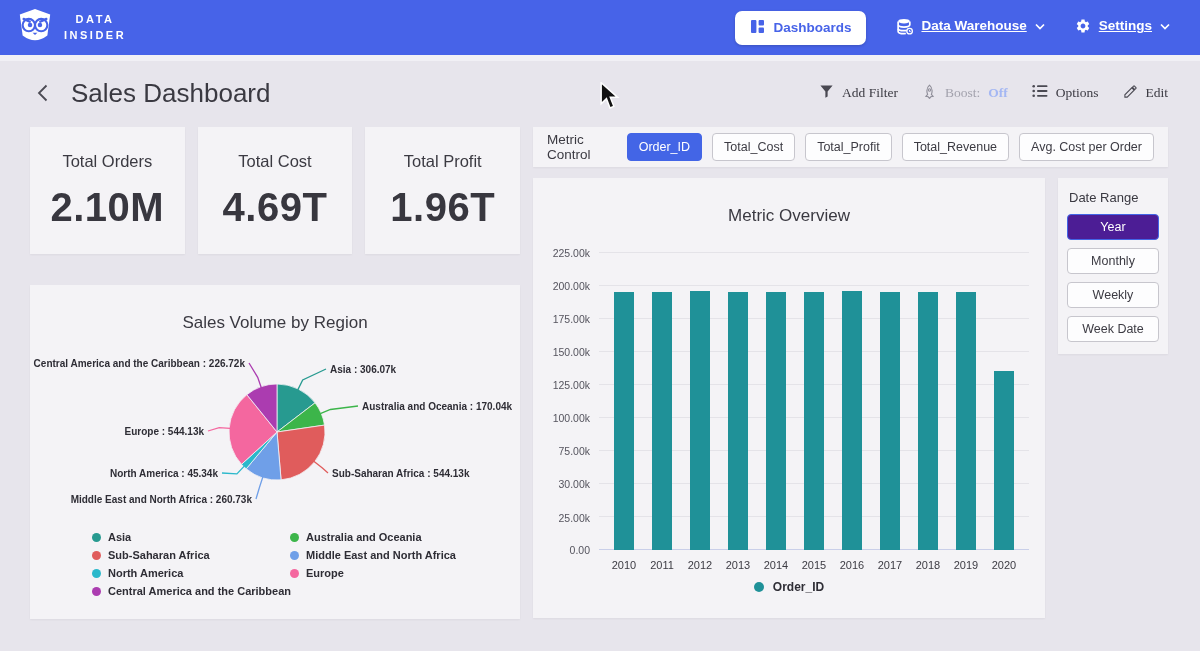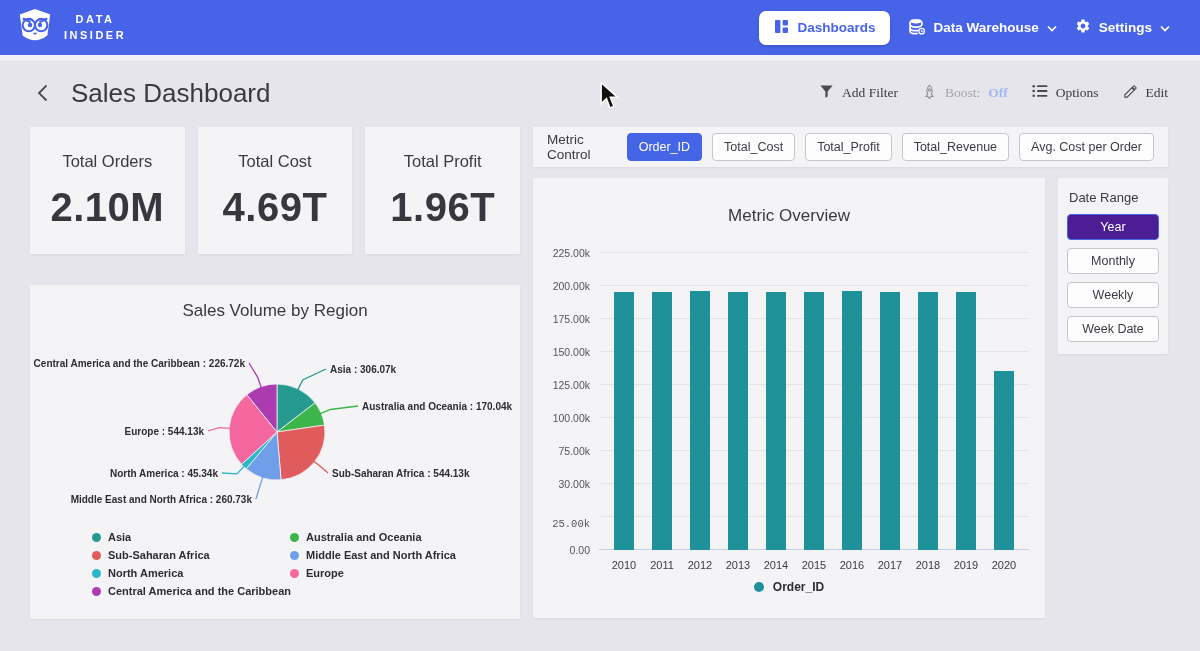--- a/index.html
+++ b/index.html
@@ -13,28 +13,28 @@
   }
   #app { position:relative; width:1200px; height:651px; }
 
   
   .topnav{
     position:absolute; left:0; top:0; width:1200px; height:55px;
     background:#4763e8; display:flex; align-items:center; padding:0 30px 0 16px;
   }
   .brand{ display:flex; align-items:center; gap:10px; }
   .brand-text{ color:#fff; font-size:11px; font-weight:700; letter-spacing:2.5px; line-height:1.45;text-align:center; }
-  .nav-right{ margin-left:auto; display:flex; align-items:center; gap:18px; }
+  .nav-right{ margin-left:auto; display:flex; align-items:center; gap:30px; }
   .nav-pill{
     display:flex; align-items:center; gap:8px;
     background:#fff; color:#4763e8; font-weight:700; font-size:13.5px;
     border:none; border-radius:7px; padding:8px 15px; cursor:pointer;
     box-shadow:0 1px 3px rgba(0,0,0,.18);
   }
-  .nav-item{ display:flex; align-items:center; gap:8px; color:#fff; font-size:13.5px; font-weight:600; background:none; border:none; cursor:pointer; font-family:inherit; }
+  .nav-item{ display:flex; gap:8px; color:#fff; font-size:13.5px; font-weight:600; background:none; border:none; cursor:pointer; font-family:inherit;text-decoration:underline; }
 
   
   .subnav-strip{ position:absolute; left:0; top:55px; width:1200px; height:6px; background:#f1f0f5; }
   .page-header{
     position:absolute; left:0; top:61px; width:1200px; height:64px;
     display:flex; align-items:center; padding:0 32px;
   }
   .back-btn{ background:none; border:none; cursor:pointer; display:flex; align-items:center; padding:4px; }
   .page-title{ font-size:26px; color:#3a3941; margin-left:18px; font-weight:500; }
   .header-actions{ margin-left:auto; display:flex; align-items:center; gap:24px; }
@@ -234,21 +234,21 @@
         <button class="chip">Avg. Cost per Order</button>
       </span>
   </div>
 
   <div class="card bar-card">
     <div class="chart-title">Metric Overview</div>
     <div class="plot">
         <div class="gridline zero" style="bottom: 0px;"></div>
         <div class="ytick" style="bottom: 0px;">0.00</div>
         <div class="gridline" style="bottom: 33px;"></div>
-        <div class="ytick" style="bottom: 26px; font-family: Liberation Mono, monospace;">25.00k</div>
+        <div class="ytick" style="bottom: 32px;">25.00k</div>
         <div class="gridline" style="bottom: 66px;"></div>
         <div class="ytick" style="bottom: 66px;">30.00k</div>
         <div class="gridline" style="bottom: 99px;"></div>
         <div class="ytick" style="bottom: 99px;">75.00k</div>
         <div class="gridline" style="bottom: 132px;"></div>
         <div class="ytick" style="bottom: 132px;">100.00k</div>
         <div class="gridline" style="bottom: 165px;"></div>
         <div class="ytick" style="bottom: 165px;">125.00k</div>
         <div class="gridline" style="bottom: 198px;"></div>
         <div class="ytick" style="bottom: 198px;">150.00k</div>
@@ -317,21 +317,21 @@
     <div class="dr-label">Date Range</div>
     <div>
         <button class="dr-btn active">Year</button>
         <button class="dr-btn">Monthly</button>
         <button class="dr-btn">Weekly</button>
         <button class="dr-btn">Week Date</button>
       </div>
   </div>
 
   <div class="card pie-card">
-    <div class="chart-title" style="padding-top:16px;">Sales Volume by Region</div>
+    <div class="chart-title" style="padding-top:28px;">Sales Volume by Region</div>
     <svg class="pie-svg" width="490" height="212" viewBox="0 0 490 212" id="pie-svg">
         <path d="M 247 111 L 247.00 63.00 A 48 48 0 0 1 285.10 81.81 Z" fill="#279a90" stroke="#f4f3f6" stroke-width="0.8"></path>
         <path d="M 267.8 68.9 L 272.7 59.0 L 296 48" fill="none" stroke="#279a90" stroke-width="1.3"></path>
         <text x="300" y="52" text-anchor="start" font-size="10" font-weight="700" fill="#2e2d35" font-family="Liberation Sans, sans-serif">Asia : 306.07k</text>
         <path d="M 247 111 L 285.10 81.81 A 48 48 0 0 1 294.50 104.10 Z" fill="#3cb54a" stroke="#f4f3f6" stroke-width="0.8"></path>
         <path d="M 290.3 92.7 L 300.4 88.5 L 328 85" fill="none" stroke="#3cb54a" stroke-width="1.3"></path>
         <text x="332" y="89" text-anchor="start" font-size="10" font-weight="700" fill="#2e2d35" font-family="Liberation Sans, sans-serif">Australia and Oceania : 170.04k</text>
         <path d="M 247 111 L 294.50 104.10 A 48 48 0 0 1 251.07 158.83 Z" fill="#e05c5c" stroke="#f4f3f6" stroke-width="0.8"></path>
         <path d="M 283.8 140.2 L 292.4 147.1 L 298 152" fill="none" stroke="#e05c5c" stroke-width="1.3"></path>
         <text x="302" y="156" text-anchor="start" font-size="10" font-weight="700" fill="#2e2d35" font-family="Liberation Sans, sans-serif">Sub-Saharan Africa : 544.13k</text>

